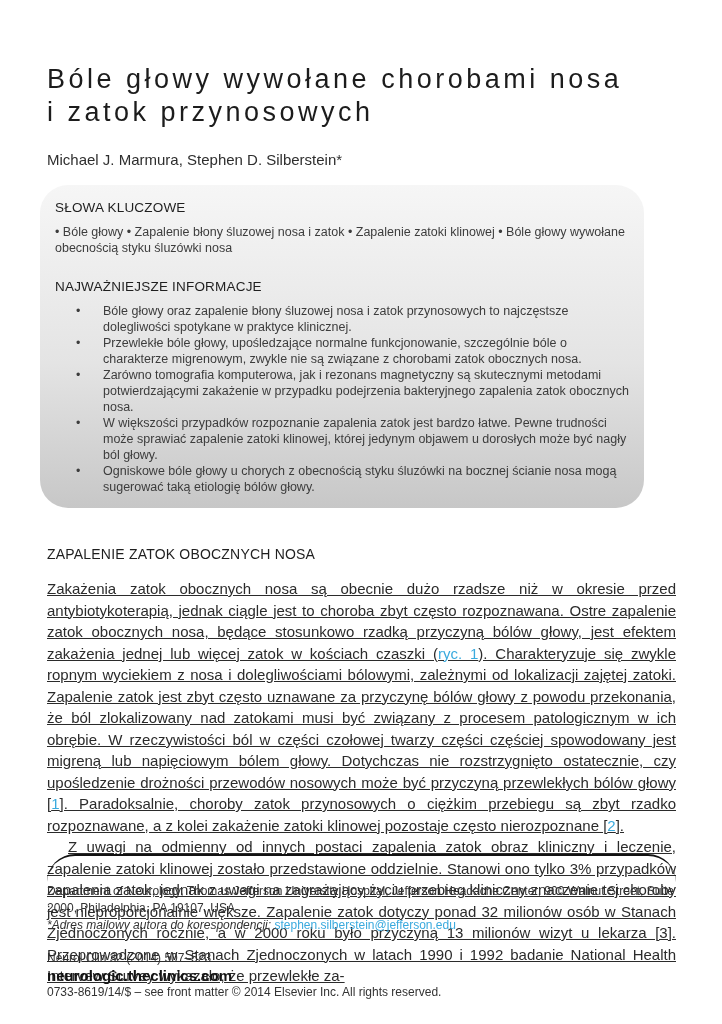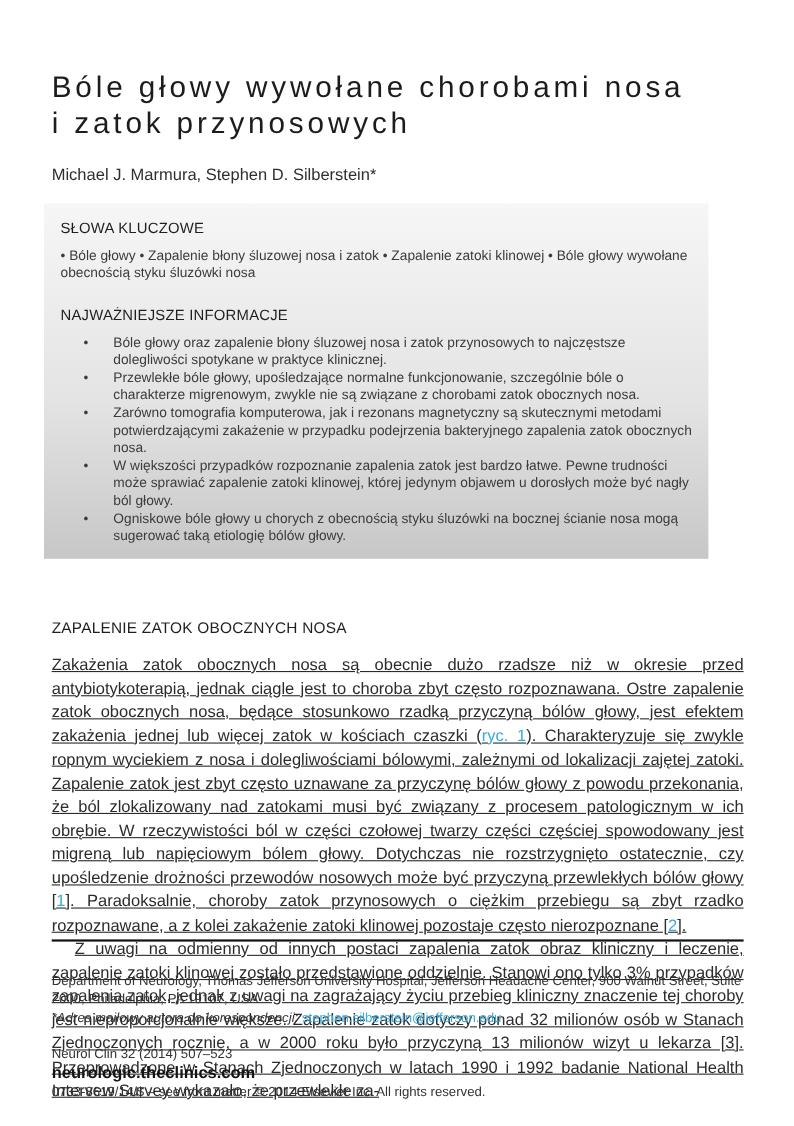--- a/index.html
+++ b/index.html
@@ -1,21 +1,21 @@
 <!DOCTYPE html>
 <html lang="pl" style="--link: #3aaade; --ink: #262626; --box-top: #f6f6f6; --box-bottom: #c7c7c7;"><head>
 <meta charset="utf-8">
 <style>
   :root{
     --link:#3aaade;
     --ink:#262626;
     --box-top:#f6f6f6;
     --box-bottom:#c7c7c7;
   }
-  *{margin:0;padding:0;box-sizing:border-box;}
+  *{margin:0;padding:0;box-sizing:border-box;border-radius:28px;}
   html,body{background:#ffffff;}
   body{
     width:722px;height:1024px;
     font-family:"Liberation Sans","DejaVu Sans",sans-serif;
     color:var(--ink);
     position:relative;
     overflow:hidden;
   }
   .page{
     position:relative;
@@ -65,21 +65,21 @@
     font-size:12.5px;
     line-height:16px;
     color:#3c3c3c;
   }
   .kp-list .bullet{
     flex:0 0 48px;
     padding-left:21px;
   }
   .kp-list .kp-text{flex:1;}
   .section-heading{
-    margin-top:54px;
+    margin-top:38px;
     font-size:14px;
     font-weight:400;
     letter-spacing:.2px;
     color:#1f1f1f;
   }
   .body-text p{
     font-size:15px;
     line-height:21.5px;
     text-align:justify;
     color:#2b2b2b;

